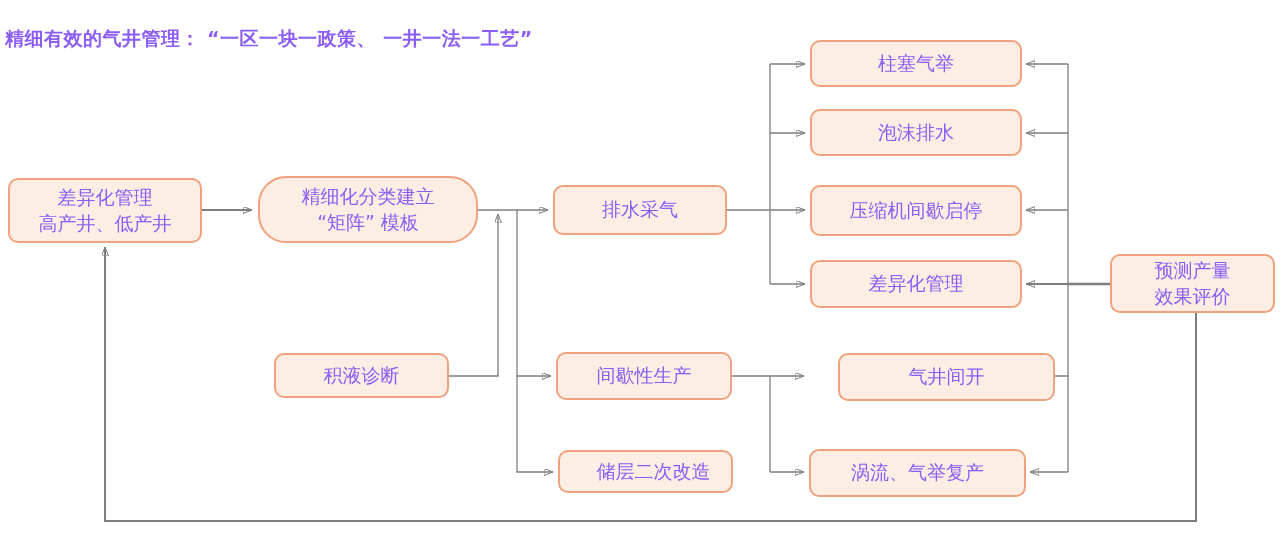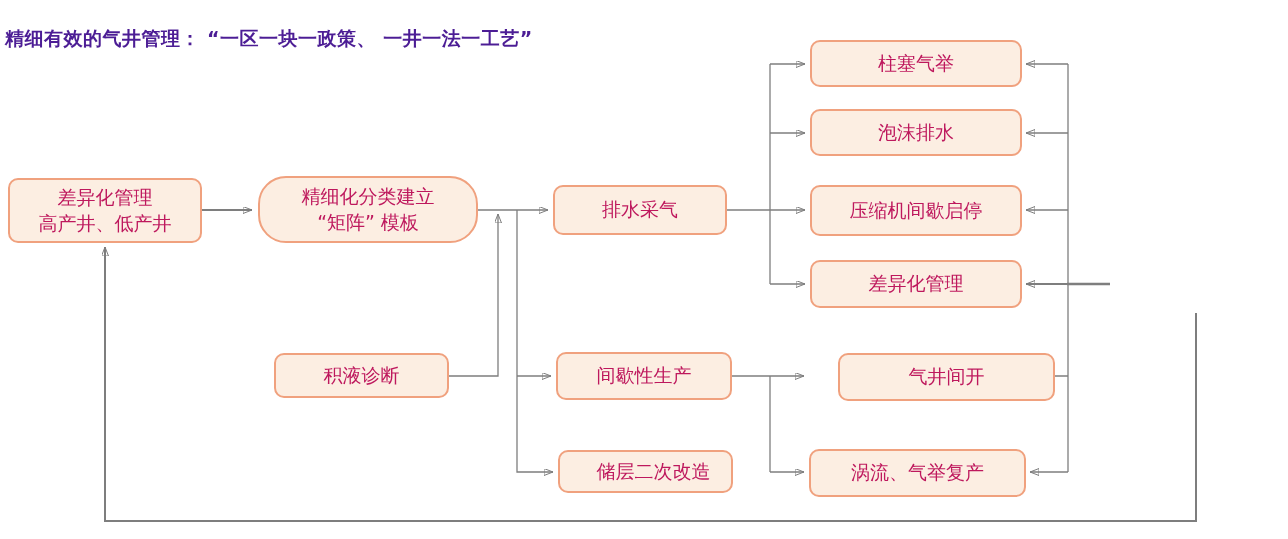--- a/index.html
+++ b/index.html
@@ -1,23 +1,23 @@
 <!DOCTYPE html>
 <html><head>
 <meta charset="utf-8">
 <style>
   html,body{margin:0;padding:0;background:#ffffff;}
   body{width:1288px;height:539px;overflow:hidden;font-family:"DejaVu Sans","Liberation Sans",sans-serif;}
   .canvas{position:relative;width:1288px;height:539px;background:#ffffff;}
-  .title{position:absolute;left:5px;top:26px;font-size:19px;font-weight:bold;color:#4c1d95;letter-spacing:0.5px;white-space:nowrap;}
+  .title{position:absolute;left:5px;top:26px;font-size:19px;font-weight:bold;color:#8b5cf6;letter-spacing:0.5px;white-space:nowrap;}
   .node{
     position:absolute;box-sizing:border-box;
     background:#FCEEE2;border:2px solid #F0A17E;border-radius:10px;
     display:flex;flex-direction:column;align-items:center;justify-content:center;
-    font-size:19px;color:#be185d;line-height:1.32;text-align:center;white-space:nowrap;
+    font-size:19px;color:#8b5cf6;line-height:1.32;text-align:center;white-space:nowrap;
   }
   .node span{display:block;}
   svg.wires{position:absolute;left:0;top:0;width:1288px;height:539px;pointer-events:none;}
   svg.wires path{fill:none;stroke:#7E7E7E;}
 </style>
 </head>
 <body>
 
 <div class="canvas">
 
@@ -96,14 +96,18 @@
   </div>
 
   <div class="node" style="left:838px;top:353px;width:217px;height:48px;align-items:center;">
     <span>气井间开</span>
   </div>
 
   <div class="node" style="left:809px;top:449px;width:217px;height:48px;">
     <span>涡流、气举复产</span>
   </div>
 
+  <div class="node" style="left:1110px;top:254px;width:165px;height:59px;">
+    <span>预测产量</span>
+    <span>效果评价</span>
+  </div>
 
 </div>
 
 </body></html>

